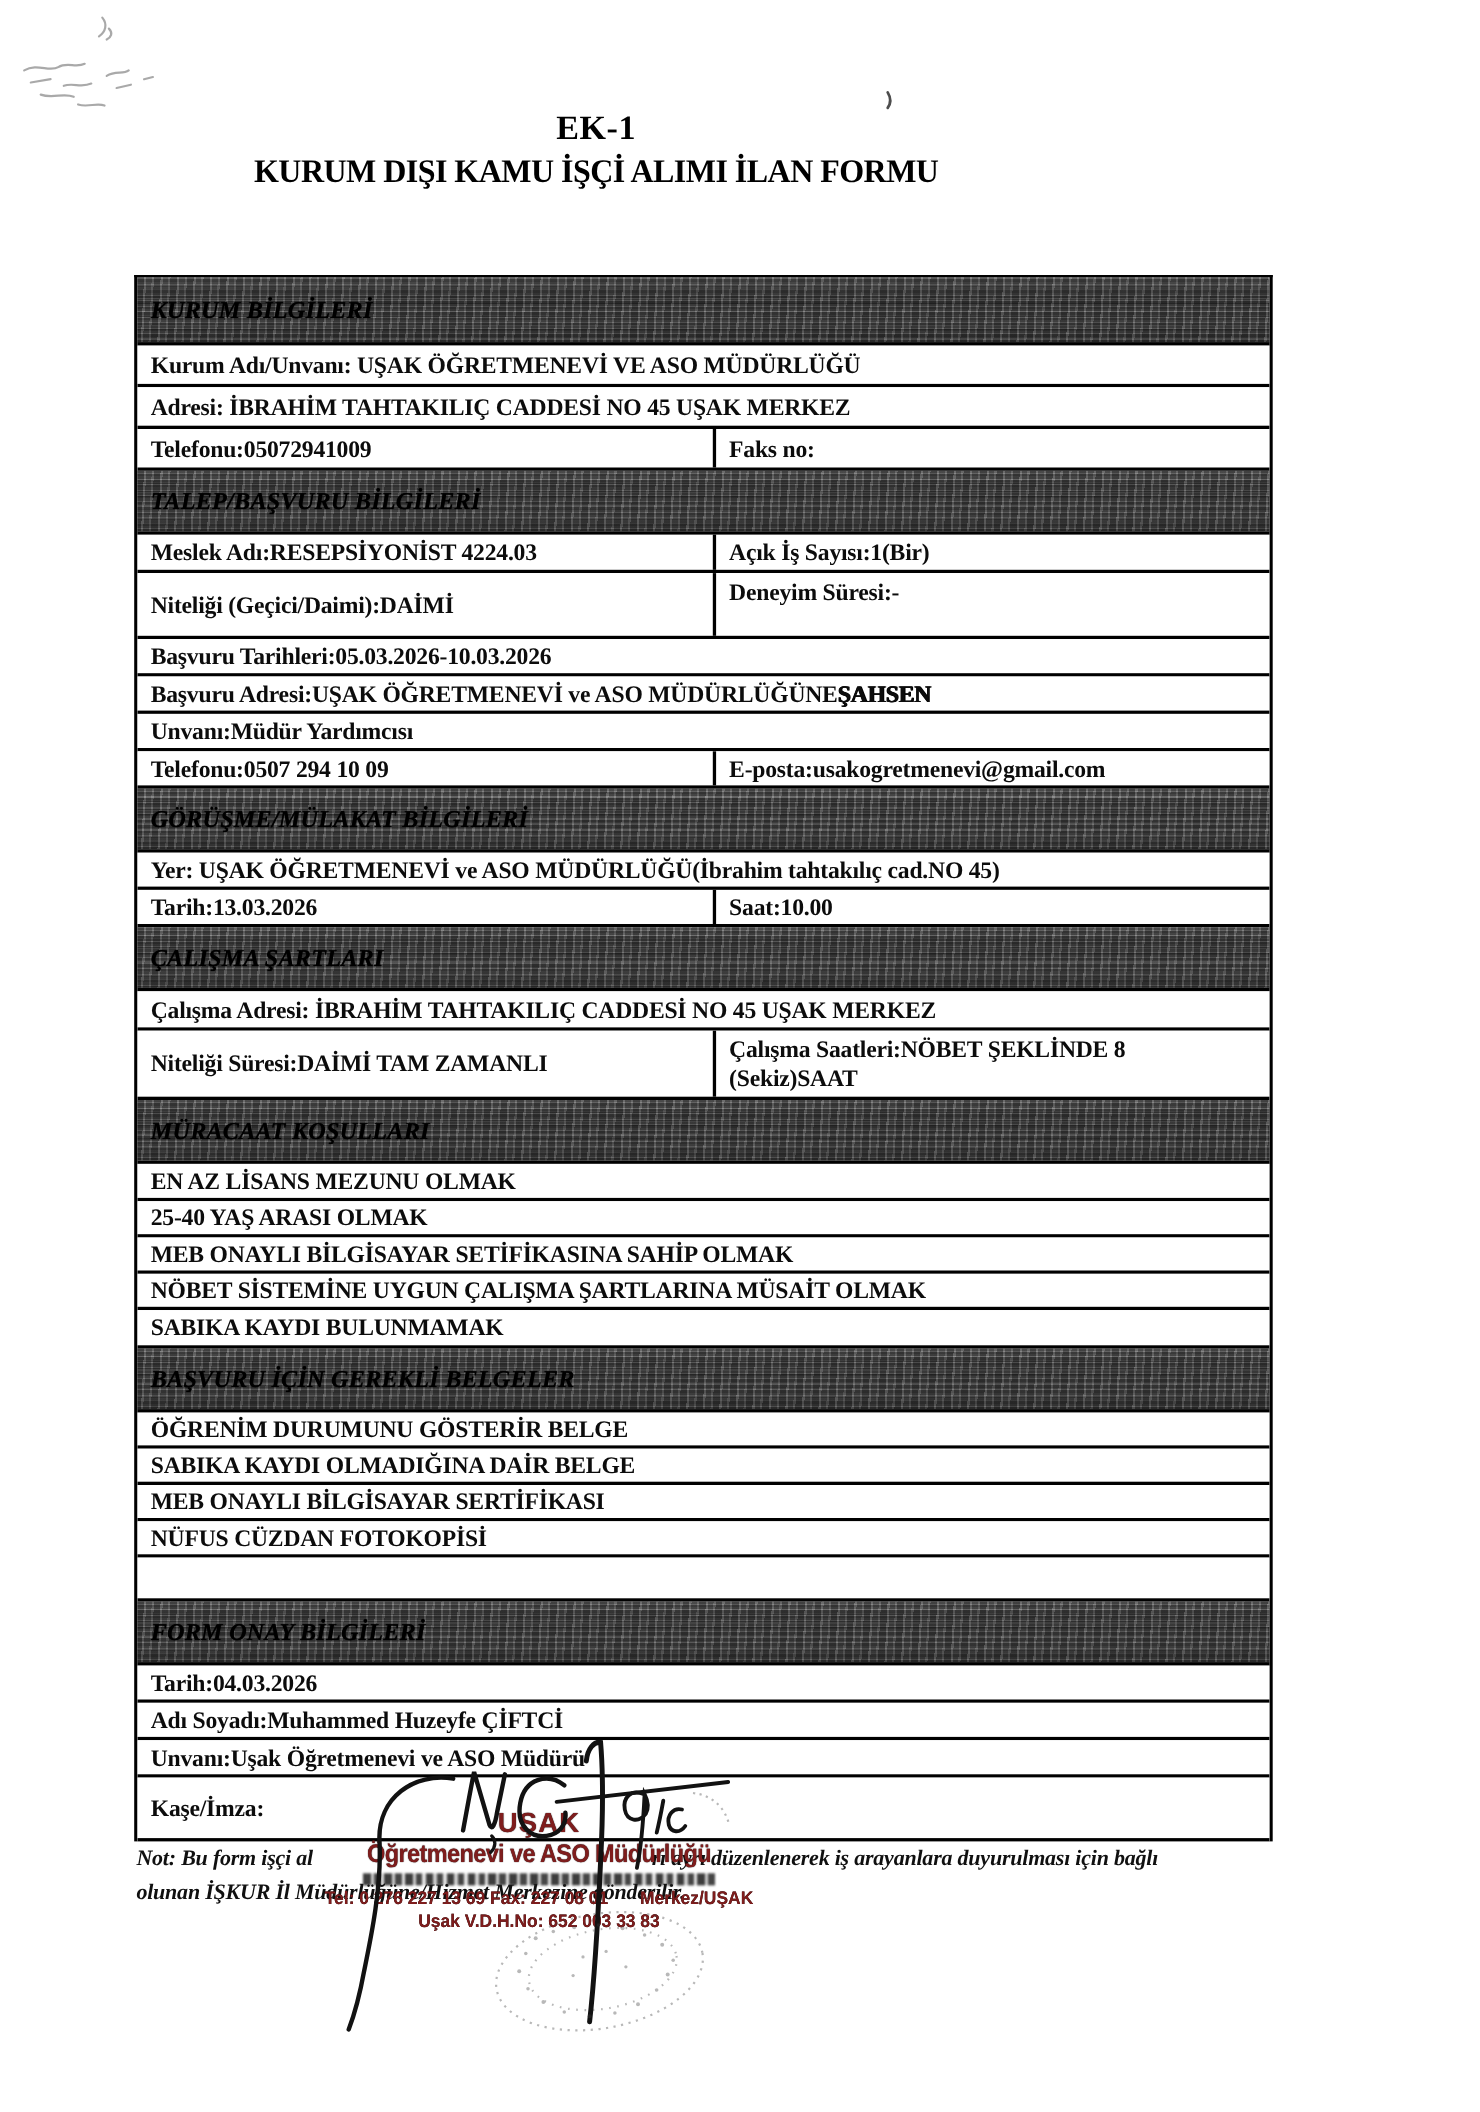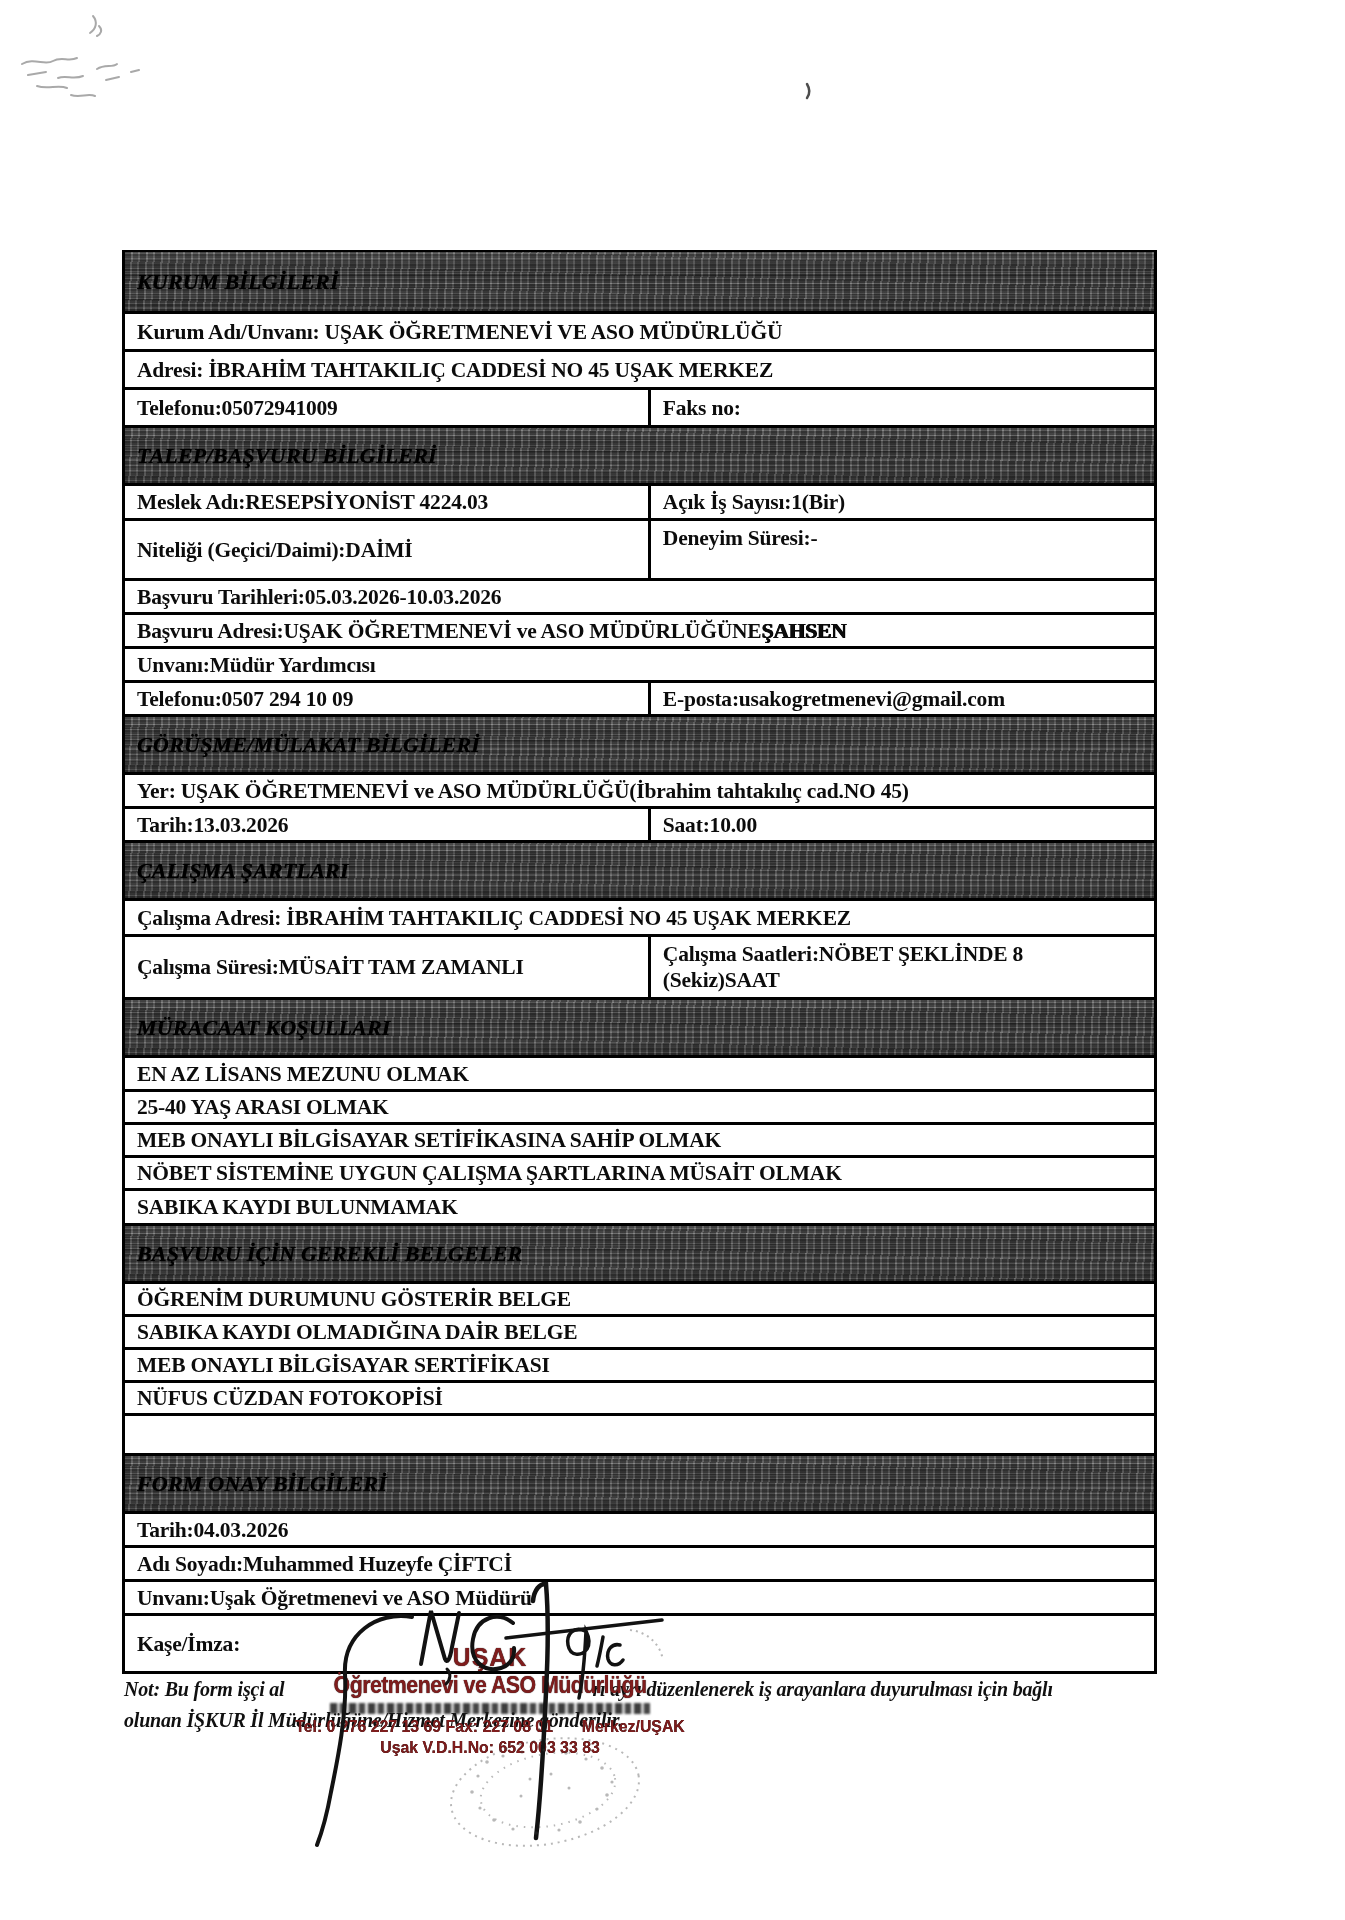--- a/index.html
+++ b/index.html
@@ -76,20 +76,24 @@
   .stamp-telrow{display:flex;justify-content:center;gap:30px;font-size:16.5px;transform:scaleX(.96);text-shadow:0 0 .6px #000;}
   .stamp-tax{font-size:16.5px;margin-top:2px;transform:scaleX(.96);text-shadow:0 0 .6px #000;}
 
   .overlay{position:absolute;left:0;top:0;pointer-events:none;}
 </style>
 </head>
 <body>
 
 <div class="page">
 
+  <div class="titles">
+    <div class="doc-code">EK-1</div>
+    <div class="doc-title">KURUM DIŞI KAMU İŞÇİ ALIMI İLAN FORMU</div>
+  </div>
 
   <div class="doc-table">
 
     <div class="band first">
         <span>KURUM BİLGİLERİ</span>
       </div>
     <div class="row h38">
       <div class="cell">Kurum Adı/Unvanı: UŞAK ÖĞRETMENEVİ VE ASO MÜDÜRLÜĞÜ</div>
     </div>
     <div class="row h38">
@@ -139,21 +143,21 @@
       <div class="cell c2">Saat:10.00</div>
     </div>
 
     <div class="band">
         <span>ÇALIŞMA ŞARTLARI</span>
       </div>
     <div class="row h36">
       <div class="cell">Çalışma Adresi: İBRAHİM TAHTAKILIÇ CADDESİ NO 45 UŞAK MERKEZ</div>
     </div>
     <div class="row h63">
-      <div class="cell c1">Çalışma Süresi:MÜSAİT TAM ZAMANLI</div>
+      <div class="cell c1">Niteliği Süresi:DAİMİ TAM ZAMANLI</div>
       <div class="cell c2">Çalışma Saatleri:NÖBET ŞEKLİNDE 8 (Sekiz)SAAT</div>
     </div>
 
     <div class="band">
         <span>MÜRACAAT KOŞULLARI</span>
       </div>
     <div class="row h34">
       <div class="cell">EN AZ LİSANS MEZUNU OLMAK</div>
     </div>
     <div class="row h33">

